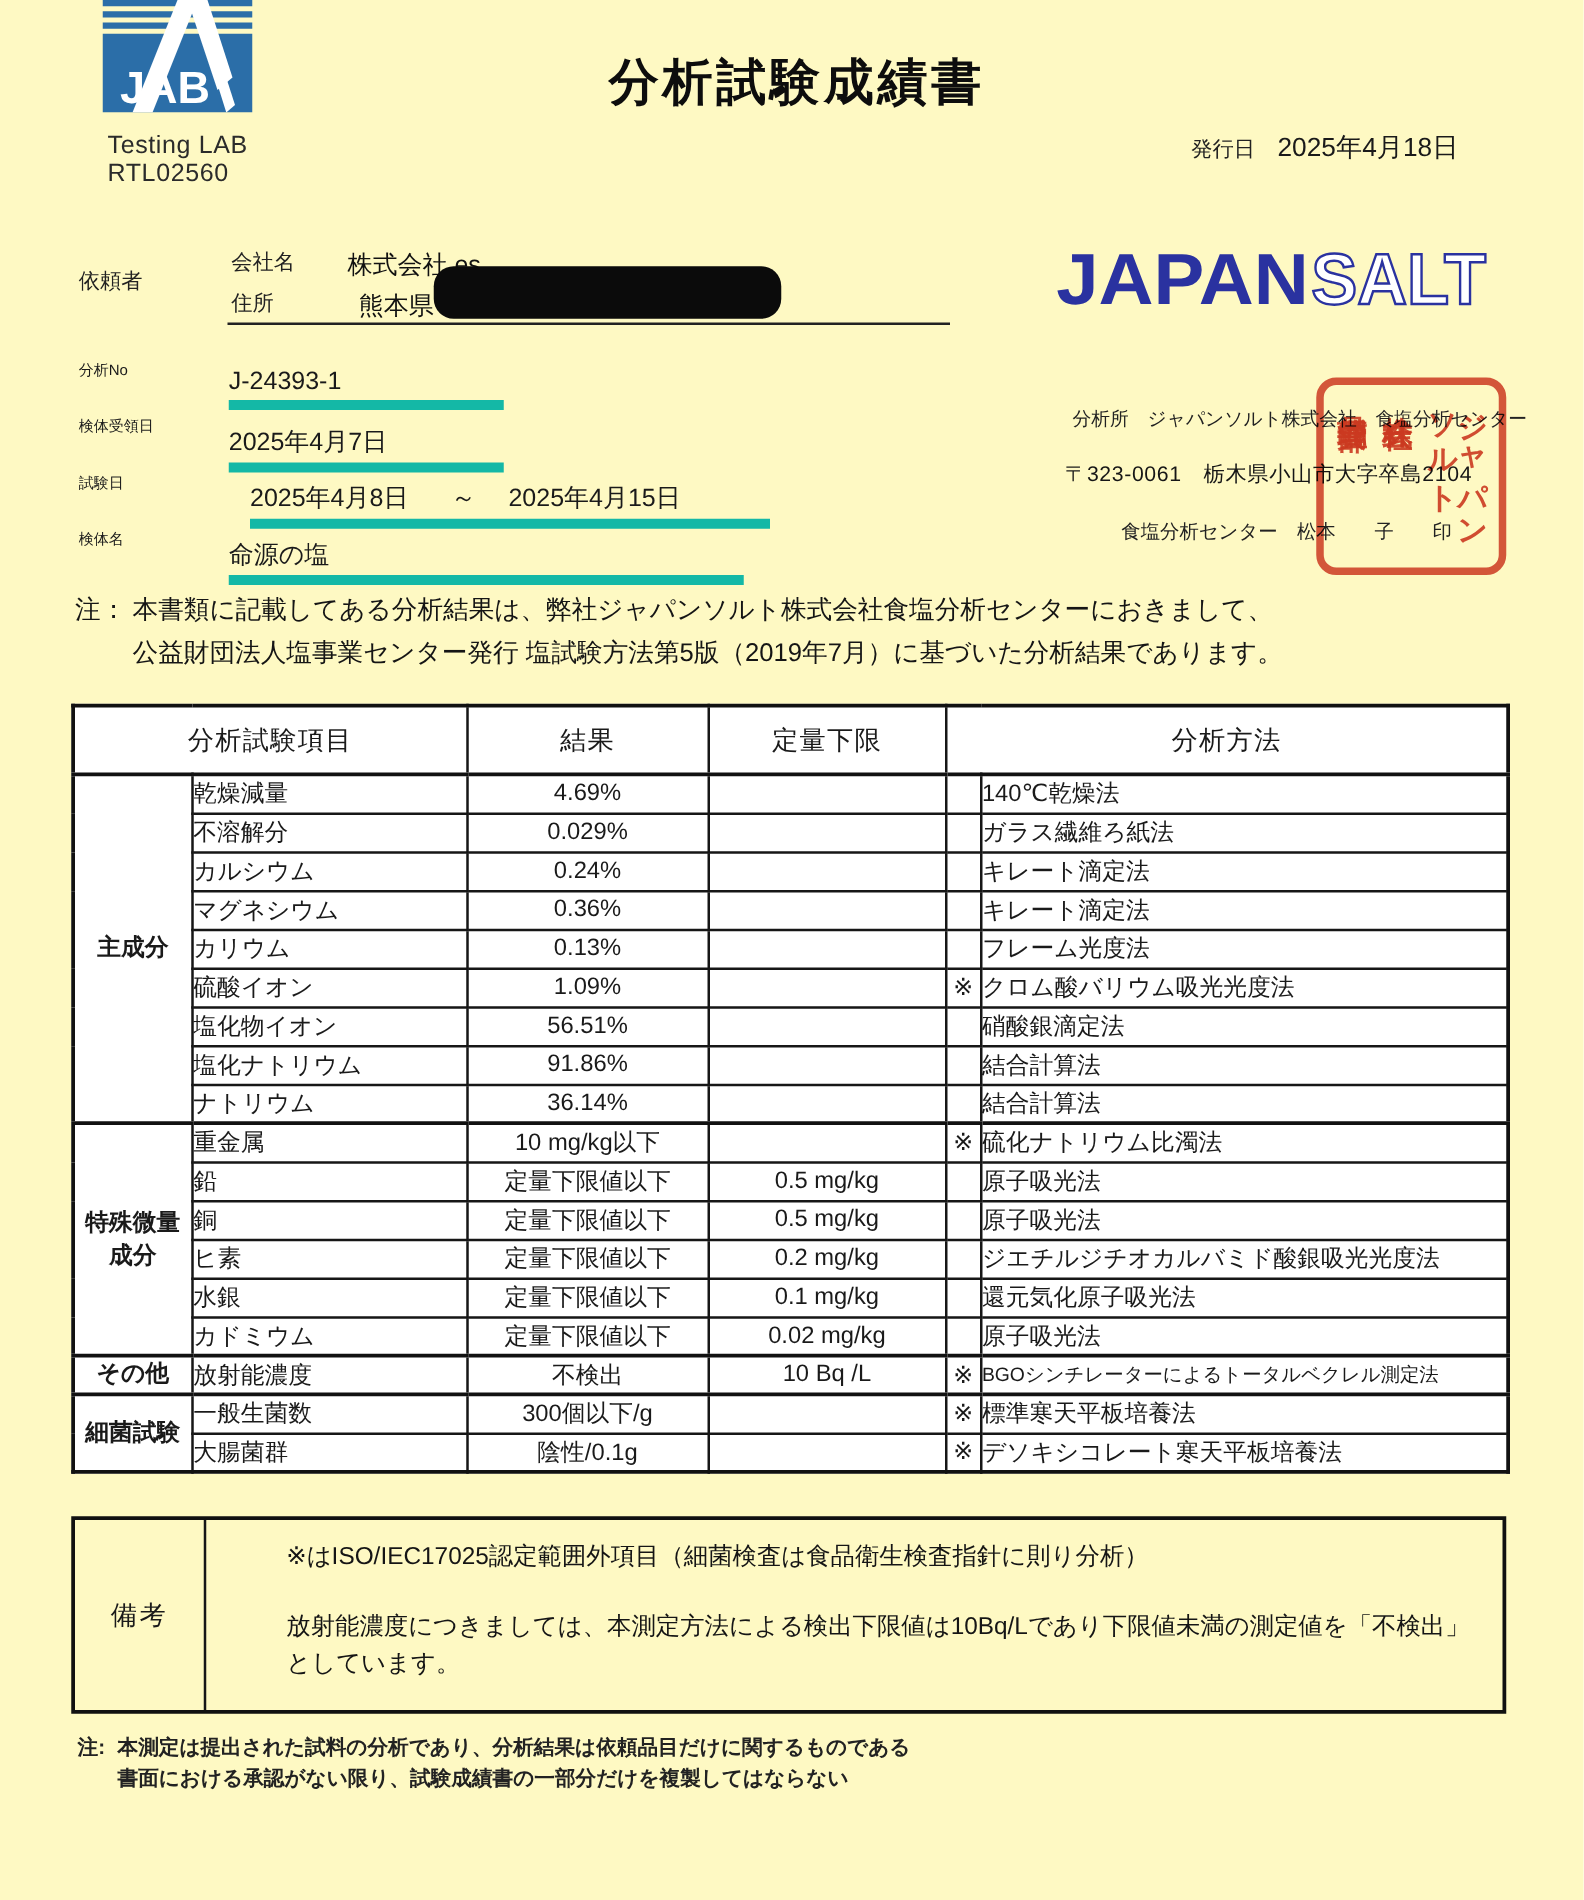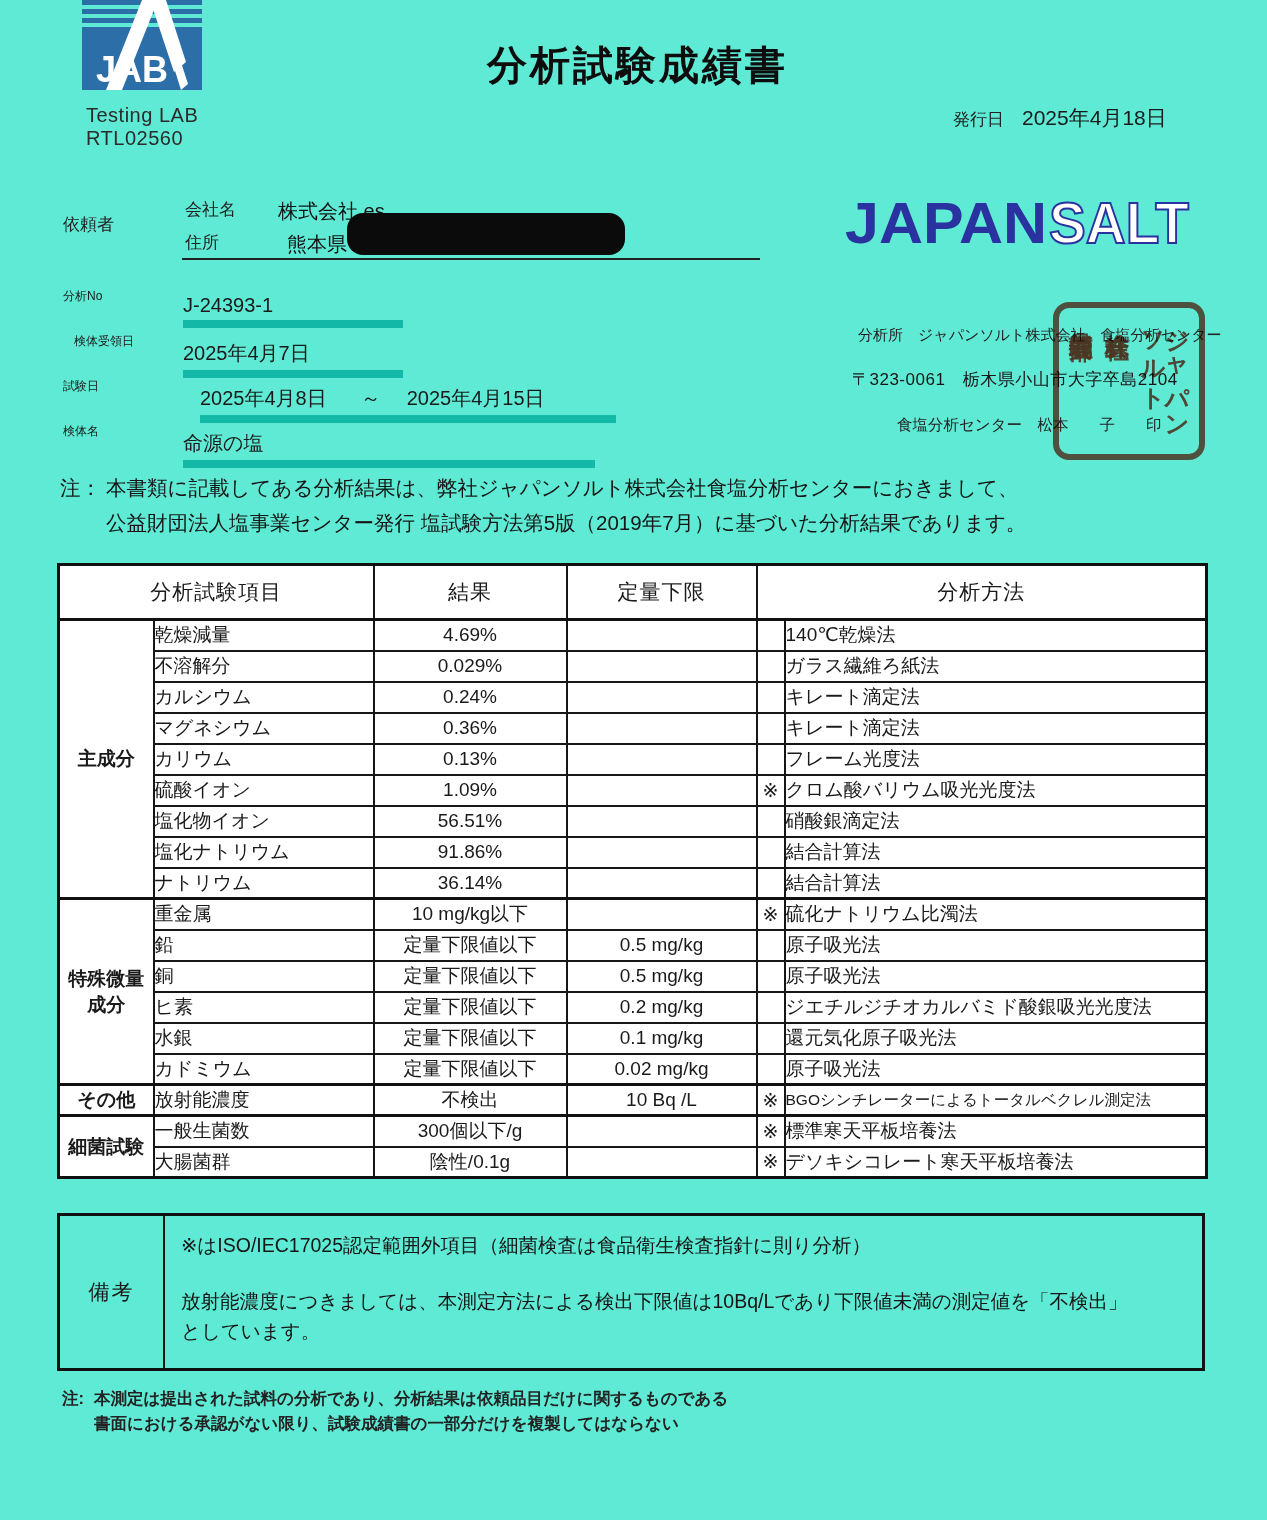--- a/index.html
+++ b/index.html
@@ -2,21 +2,21 @@
 <html><head>
 <meta charset="utf-8">
 <style>
   * { box-sizing: border-box; margin: 0; padding: 0; }
   html,body { background:#ffffff; }
   body {
     width:1267px; height:1520px;
     font-family:"Liberation Sans","DejaVu Sans",sans-serif;
     color:#1a1a1a;
   }
-  .page { position:relative; width:1267px; height:1520px; background:#5eead4; overflow:hidden; }
+  .page { position:relative; width:1267px; height:1520px; background:#fef9c3; overflow:hidden; }
   .abs { position:absolute; }
 
   
   .jab-wrap { left:82px; top:0; width:150px; }
   .jab-sub { font-size:20px; color:#2b2b2b; line-height:1.15; margin-top:10px; margin-left:4px; letter-spacing:0.5px; }
 
   
   .doc-title { left:487px; top:38px; font-size:40px; font-weight:bold; letter-spacing:3px; color:#0d0d0d; }
   .issue-line { left:953px; top:104px; font-size:19px; display:flex; gap:18px; align-items:baseline; }
   .issue-date { font-size:21px; }
@@ -27,21 +27,21 @@
   .client-label { left:63px; top:213px; }
   .company-row { left:185px; top:198px; display:flex; gap:42px; }
   .address-row { left:185px; top:231px; display:flex; gap:68px; }
   .redaction { left:347px; top:213px; width:278px; height:42px; background:#0b0b0b; border-radius:16px; z-index:3; }
   .client-underline { left:182px; top:258px; width:578px; border-bottom:2px solid #222; }
   .field-label { font-size:12px; }
   .field-value { font-size:20px; }
   .u { border-bottom:8px solid #14b8a6; padding-bottom:3px; display:inline-block;margin-top:12px; }
   .fr-no-l   { left:63px;  top:288px; }
   .fr-no-v   { left:183px; top:282px; width:220px; }
-  .fr-rec-l  { left:74px;  top:333px; }
+  .fr-rec-l  { left:63px;  top:333px; }
   .fr-rec-v  { left:183px; top:328px; width:220px; }
   .fr-test-l { left:63px;  top:378px; }
   .fr-test-v { left:200px; top:373px; width:416px; }
   .fr-name-l { left:63px;  top:423px; }
   .fr-name-v { left:183px; top:418px; width:412px; }
   .tilde { padding:0 26px 0 34px; }
 
   
   .salt-logo { left:845px; top:192px; }
   .lab-company { left:843px; top:256px; width:350px; text-align:center; font-size:26px; font-weight:bold; letter-spacing:2px; color:#0d0d0d; }
@@ -87,21 +87,21 @@
   td.item-cell { padding-left:10px; text-align:left; }
   td.result-cell { text-align:center; font-size:19.5px; }
   td.limit-cell { text-align:center; font-size:19.5px; }
   td.mark-cell { text-align:center; font-size:16px; padding:0; }
   td.method-cell { padding-left:8px; text-align:left; }
   td.method-cell.small { font-size:15.5px; }
 
   
   .remarks { left:57px; top:1213px; width:1148px; height:158px; border:3px solid #111; display:flex; }
   .remarks-label { width:105px; border-right:2px solid #161616; display:flex; align-items:center; justify-content:center; font-size:21px; letter-spacing:2px; }
-  .remarks-body { flex:1; padding:14px 16px; font-size:19.5px; line-height:1.55; color:#151515; }
+  .remarks-body { flex:1; padding:14px 16px; font-size:19.5px; line-height:1.55; color:#151515;margin-left:48px; }
   .remarks-para { margin-top:26px; }
 
   
   .footer-note { left:62px; top:1386px; font-size:16.5px; font-weight:bold; color:#222; line-height:1.5; display:flex; }
   .footer-label { width:32px; }
 </style>
 </head>
 <body>
 
 <div class="page">

